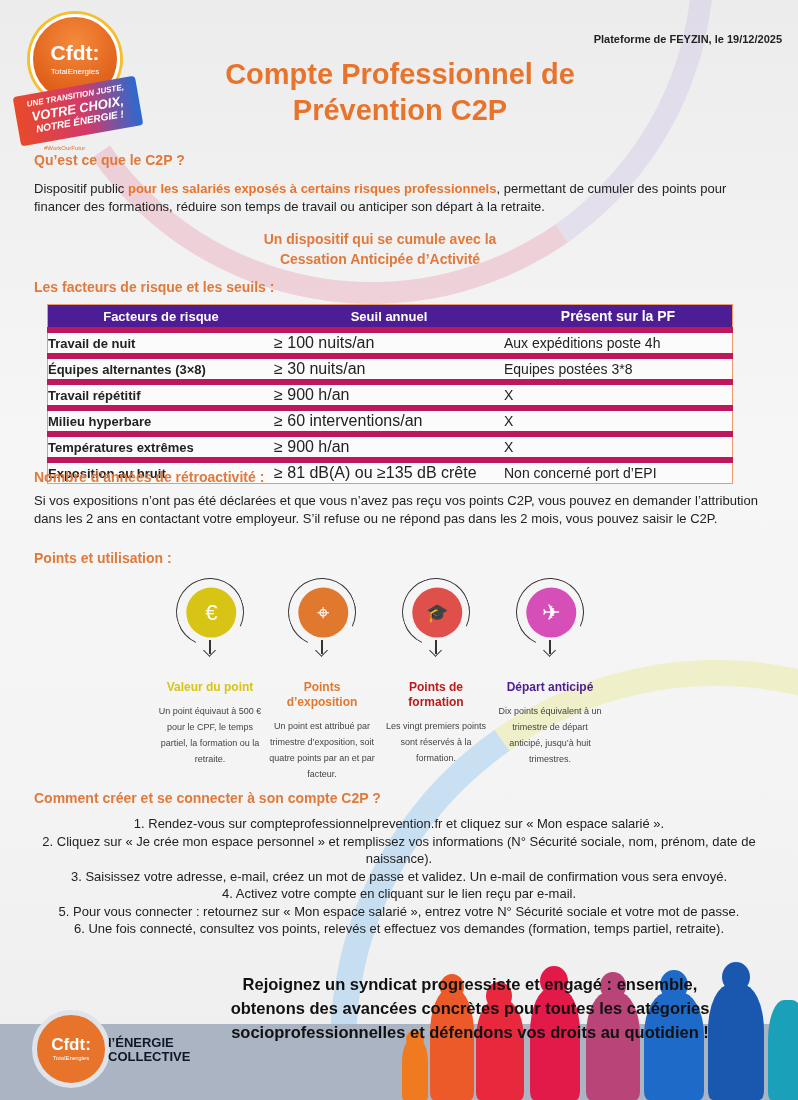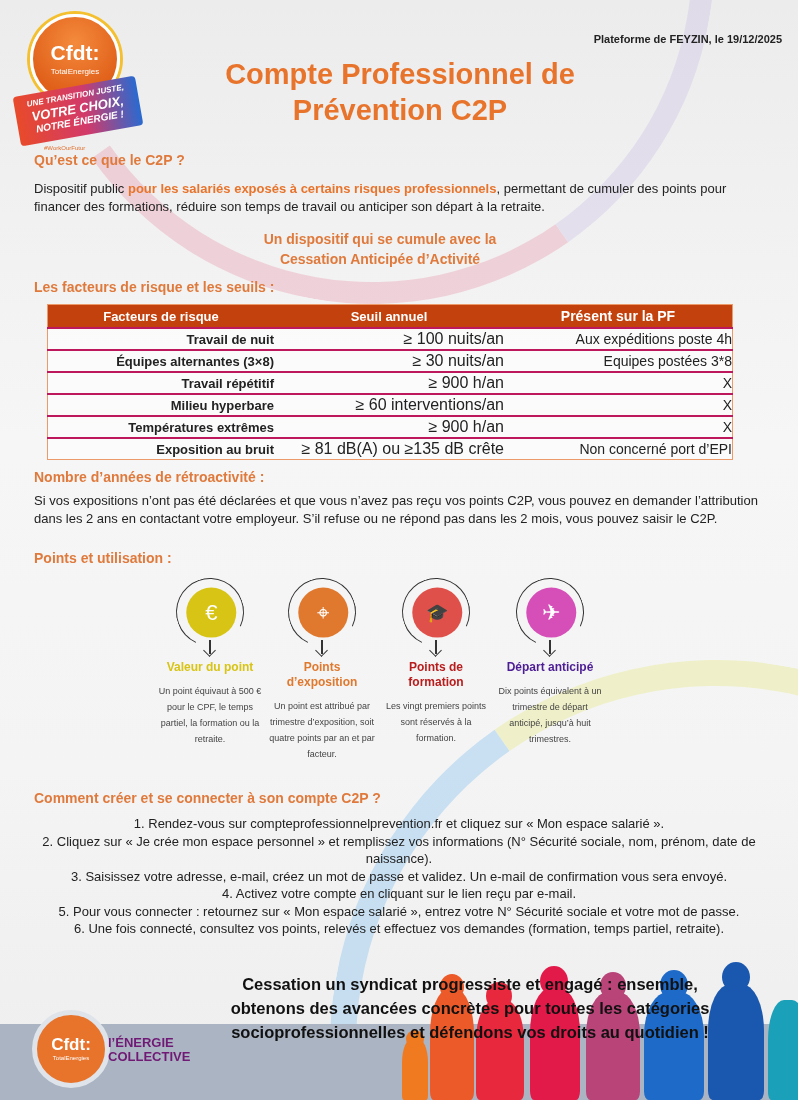--- a/index.html
+++ b/index.html
@@ -23,49 +23,49 @@
 
   .date { position: absolute; right: 16px; top: 13px; font-size: 11px; font-weight: bold; color: #222; margin-top: 20px; }
   .title { position: absolute; left: 170px; width: 460px; top: 56px; text-align: center; color: #e8742c; font-weight: bold; font-size: 29px; line-height: 36px; }
 
   .h2 { position: absolute; left: 34px; color: #e07a3c; font-weight: bold; font-size: 14px; }
   .para { position: absolute; left: 34px; width: 730px; font-size: 13px; line-height: 18px; color: #222; }
   .para .hl { color: #e8742c; font-weight: bold; }
   .center-h { position: absolute; left: 170px; width: 420px; text-align: center; color: #e07a3c; font-weight: bold; font-size: 14px; line-height: 20px; }
 
   table.risk { position: absolute; left: 47px; top: 304px; width: 686px; border-collapse: collapse; font-size: 13px; }
-  table.risk th { background: #c2410c; color: #fff; font-weight: bold; height: 20px; font-size: 13px; }
+  table.risk th { background: #4c1d95; color: #fff; font-weight: bold; height: 20px; font-size: 13px; }
   table.risk th.c3 { font-size: 14px; }
-  table.risk td { border-top: 2px solid #be185d; height: 20px; text-align: right; padding: 0; background: rgba(255,255,255,0.6); }
+  table.risk td { border-top: 6px solid #be185d; height: 20px; text-align: left; padding: 0; background: rgba(255,255,255,0.6); }
   table.risk { border: 1px solid #ec9a6a; }
   table.risk td.c1 { font-weight: bold; width: 226px; }
   table.risk td.c2 { width: 230px; font-size: 16px; }
   table.risk td.c3 { font-size: 14px; }
 
   .pts { position: absolute; top: 578px; left: 155px; width: 460px; height: 200px; }
   .pt { position: absolute; top: 0; width: 110px; text-align: center; }
   .ring { position: relative; width: 66px; height: 66px; margin: 0 auto; border-radius: 50%; border: 1.5px solid #333; border-bottom-color: transparent; transform: rotate(-20deg); }
   .disc { position: absolute; left: 9px; top: 9px; width: 50px; height: 50px; border-radius: 50%; transform: rotate(20deg); color: #fff; display: flex; align-items: center; justify-content: center; font-size: 22px; }
   .arrow { position: relative; margin: -6px auto 0; width: 12px; height: 18px; }
   .arrow:before { content: ""; position: absolute; left: 5px; top: 0; width: 1.5px; height: 14px; background: #333; }
   .arrow:after { content: ""; position: absolute; left: 1px; top: 6px; width: 8px; height: 8px; border-right: 1.5px solid #333; border-bottom: 1.5px solid #333; transform: rotate(45deg); }
-  .pt-title { font-weight: bold; font-size: 12px; margin-top: 2px; line-height: 15px; }
+  .pt-title { font-weight: bold; font-size: 12px; margin-top: 22px; line-height: 15px; }
   .pt-desc { font-size: 9px; color: #444; line-height: 16px; margin-top: 8px; }
 
   .steps { position: absolute; left: 34px; top: 815px; width: 730px; font-size: 13px; line-height: 17.5px; color: #222; }
   .steps div { margin: 0; text-align: center; }
 
   .footer-band { position: absolute; left: 0; top: 1024px; width: 798px; height: 76px; background: #aab4c2; }
   .people { position: absolute; left: 390px; top: 960px; width: 408px; height: 140px; overflow: hidden; }
   .person { position: absolute; bottom: 0; border-radius: 40% 40% 8% 8%; }
   .head { position: absolute; border-radius: 50%; }
   .footer-logo { position: absolute; left: 32px; top: 1010px; width: 68px; height: 68px; border-radius: 50%; background: #e8742c; border: 5px solid #dfe3ea; color: #fff; text-align: center; }
   .footer-logo .fl-a { font-weight: bold; font-size: 17px; margin-top: 20px; }
   .footer-logo .fl-b { font-size: 6px; }
-  .energie { position: absolute; left: 108px; top: 1036px; color: #701a75; font-weight: bold; font-size: 13px; line-height: 14px; }
+  .energie { position: absolute; left: 108px; top: 1036px; color: #0f172a; font-weight: bold; font-size: 13px; line-height: 14px; }
   .join { position: absolute; left: 170px; width: 600px; top: 972px; text-align: center; font-weight: bold; font-size: 16.5px; line-height: 24px; color: #111; }
 </style>
 </head>
 <body>
 
 <div class="arc arc1"></div>
 <div class="arc arc2"></div>
 
 <div class="logo">
   <div class="logo-circle">
@@ -210,16 +210,16 @@
 </div>
 <div class="footer-logo">
   <div class="fl-a">Cfdt:</div>
   <div class="fl-b">TotalEnergies</div>
 </div>
 <div class="energie">
   <div>l’ÉNERGIE</div>
   <div>COLLECTIVE</div>
 </div>
 <div class="join">
-  <div>Cessation un syndicat progressiste et engagé : ensemble,</div>
+  <div>Rejoignez un syndicat progressiste et engagé : ensemble,</div>
   <div>obtenons des avancées concrètes pour toutes les catégories</div>
   <div>socioprofessionnelles et défendons vos droits au quotidien !</div>
 </div>
 
 </body></html>

